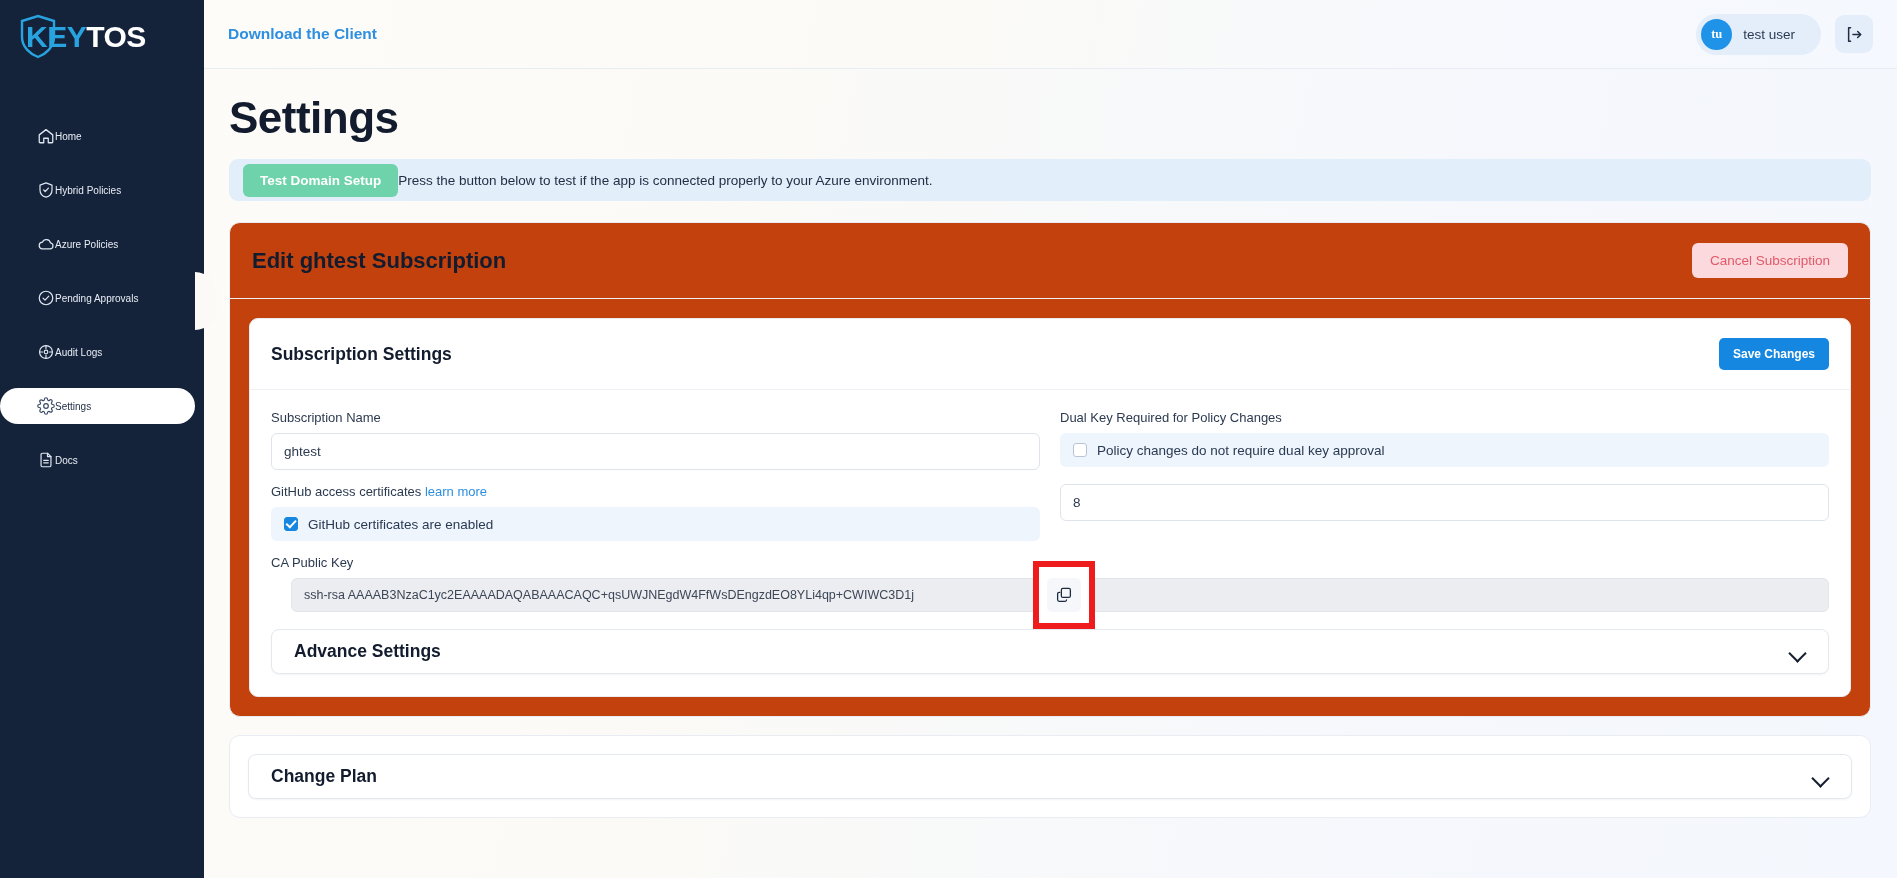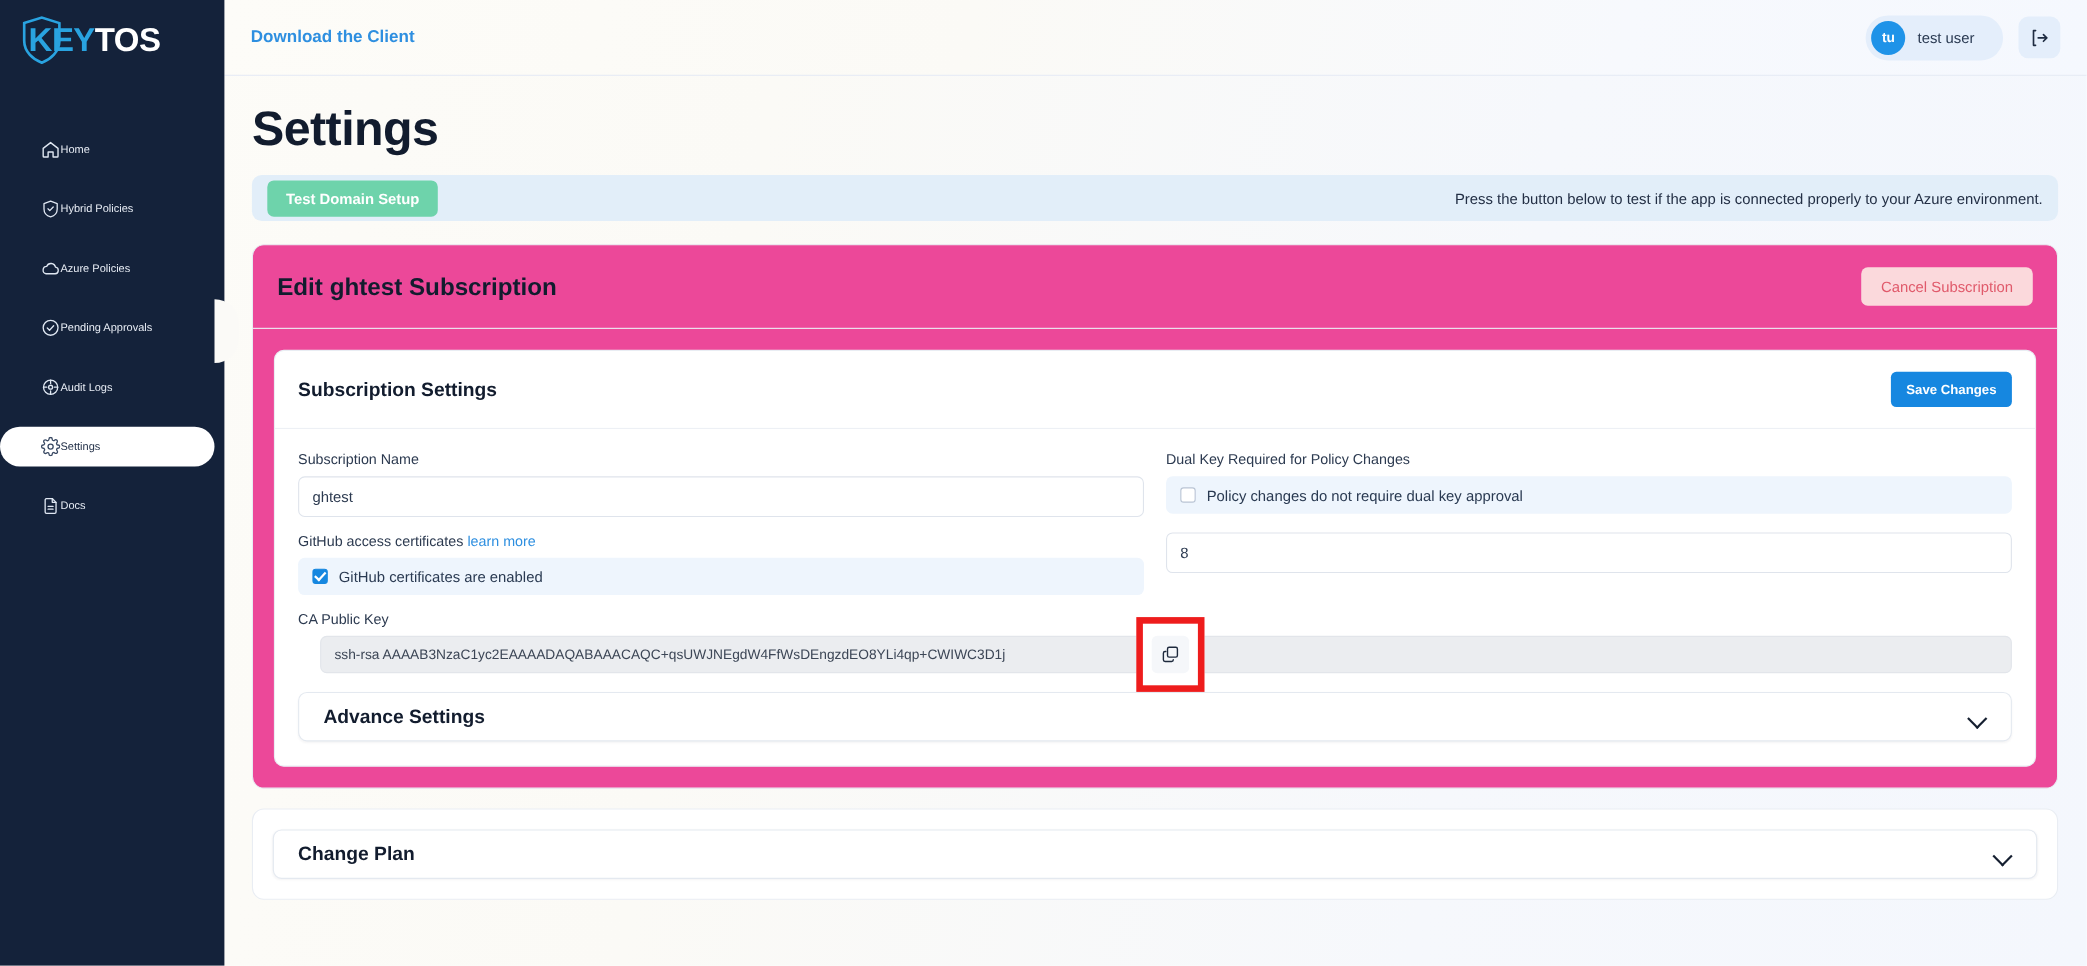--- a/index.html
+++ b/index.html
@@ -127,21 +127,21 @@
     padding: 5px 26px 5px 5px;
     cursor: pointer;
   }
   .avatar {
     width: 31px; height: 31px;
     border-radius: 50%;
     background: #1f93e8;
     color: #fff;
     font-size: 12.5px;
     font-weight: 600;
-    display: flex; align-items: center; justify-content: center;
+    display: flex; align-items: center; justify-content: center; font-family: Liberation Serif, serif;
   }
   .user-name { font-size: 13.5px; color: #2a3a52; }
   .logout-btn {
     margin-left: 14px;
     width: 38px; height: 38px;
     border-radius: 9px;
     background: #e4eefb;
     display: flex; align-items: center; justify-content: center;
     cursor: pointer;
   }
@@ -162,41 +162,39 @@
   }
 
   .test-banner {
     margin: 0 0 0 25px;
     background: #e2eef9;
     border-radius: 9px;
     height: 42px;
     display: flex;
     align-items: center;
     padding: 12px 14px;
-    gap: 19px;
-    justify-content: space-between;
   }
   .btn-green {
     background: #6ed3ab;
     color: #ffffff;
     border: none;
     border-radius: 6px;
     font-size: 13.5px;
     font-weight: 600;
     padding: 9px 17px;
     cursor: pointer;
     font-family: inherit;
     white-space: nowrap;
   }
   .banner-text { font-size: 13.5px; color: #232f45; }
 
   
   .card {
     margin: 21px 0 0 25px;
-    background: #ec4899;
+    background: #c2410c;
     border: 1px solid #e9edf3;
     border-radius: 11px;
   }
   .card-head {
     display: flex;
     align-items: center;
     padding: 20px 22px;
     border-bottom: 1px solid #edf0f5;
   }
   .card-head h2 {

